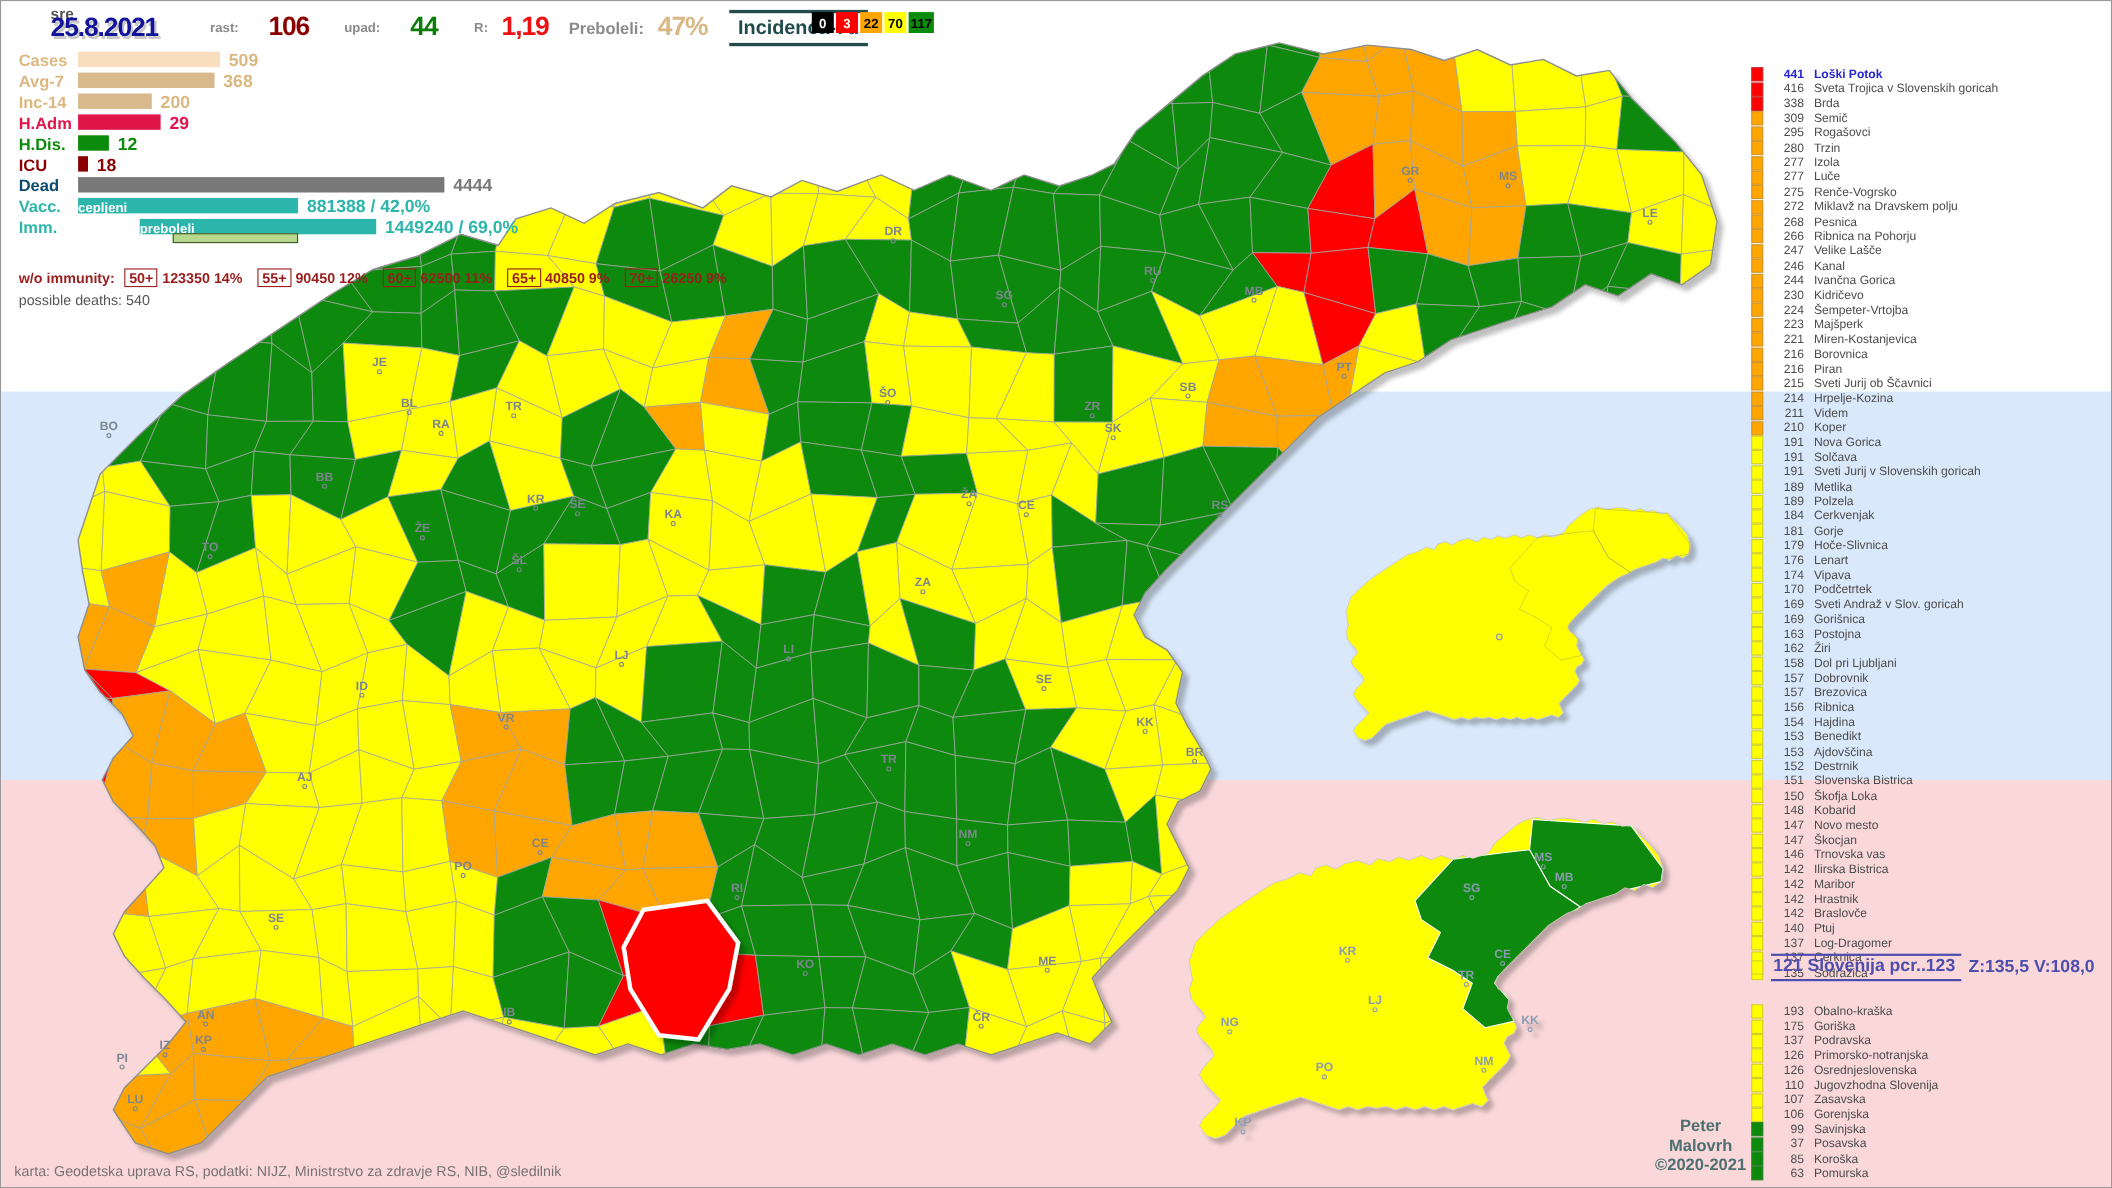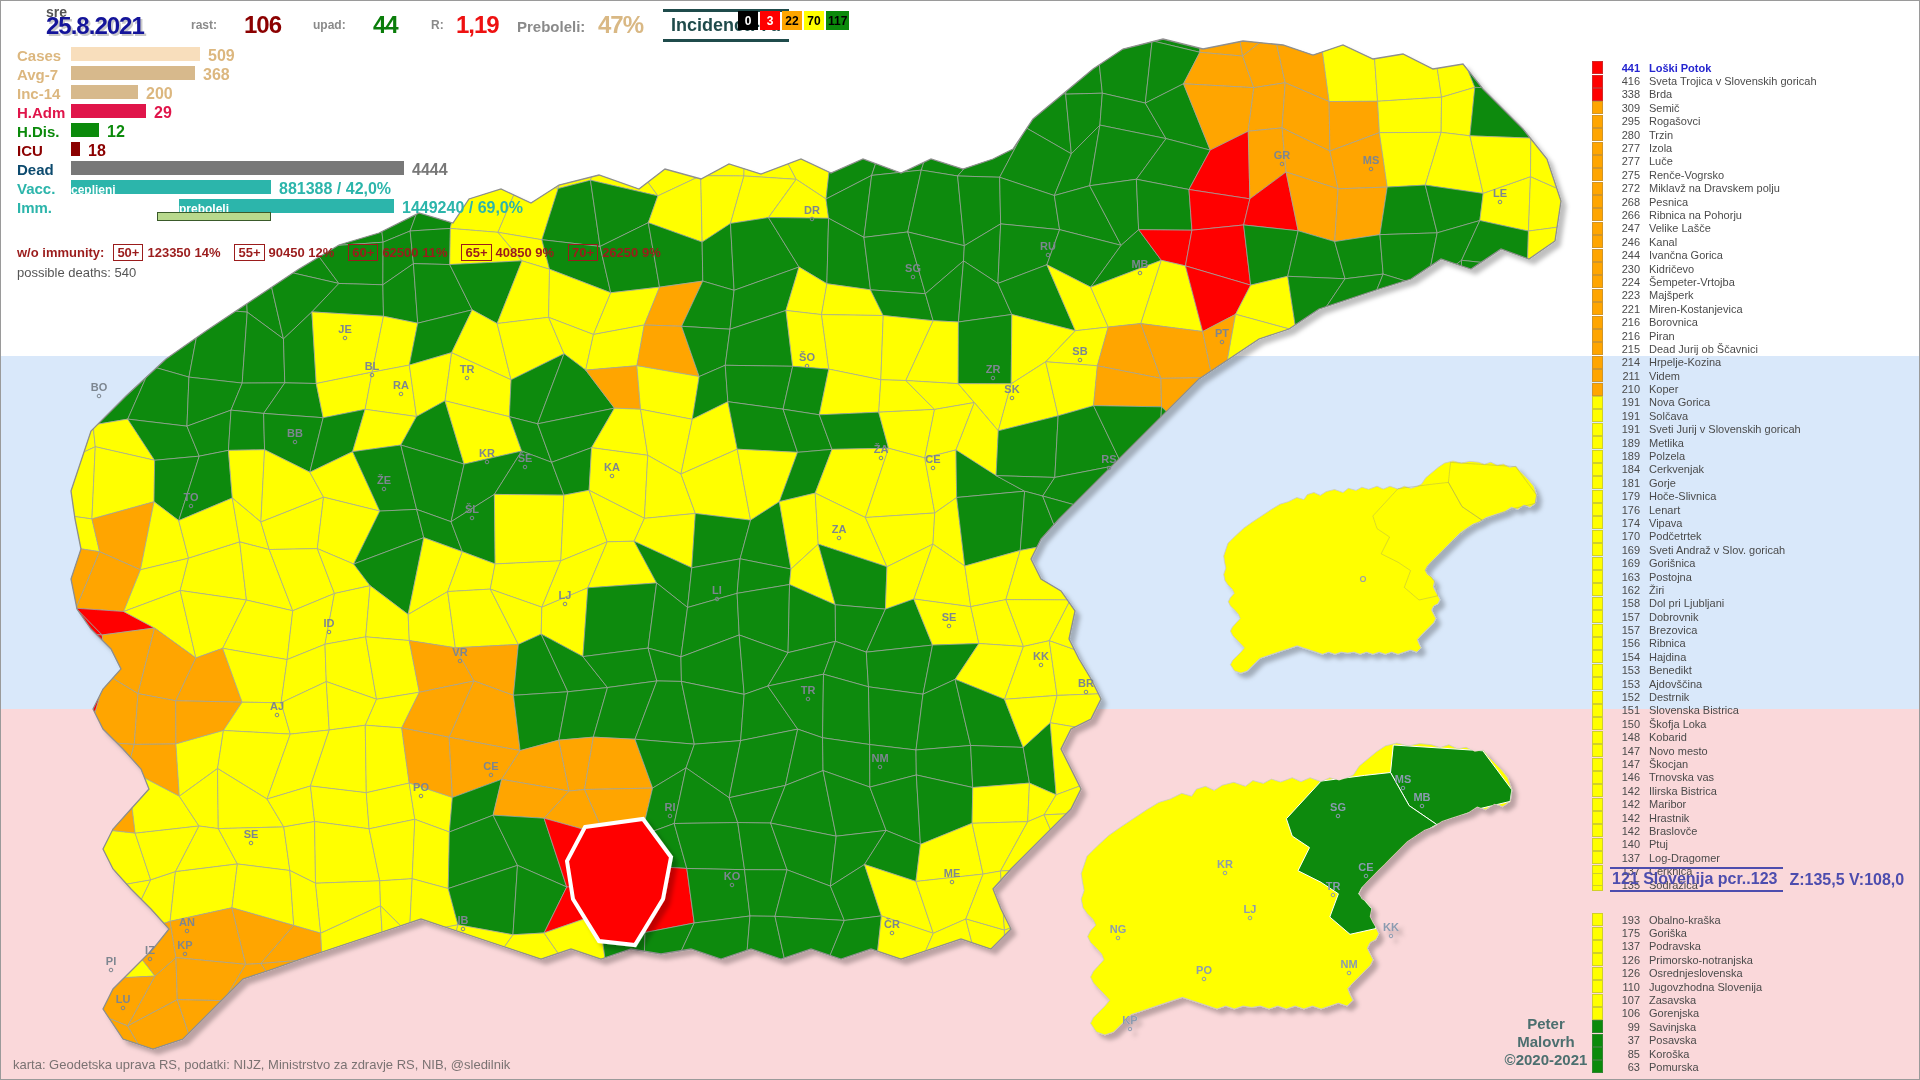--- a/index.html
+++ b/index.html
@@ -1077,21 +1077,21 @@
       <span class="sbar" style="width: 333px; background: rgb(120, 120, 120); margin-left: 0px;"><span class="barlabel"></span></span>
       <span class="sval" style="color: rgb(120, 120, 120);">4444</span>
     </div>
     <div class="srow">
       <span class="slab" style="color: rgb(44, 181, 171);">Vacc.</span>
       <span class="sbar" style="width: 200px; background: rgb(44, 181, 171); margin-left: 0px;"><span class="barlabel">cepljeni</span></span>
       <span class="sval" style="color: rgb(44, 181, 171);">881388 / 42,0%</span>
     </div>
     <div class="srow">
       <span class="slab" style="color: rgb(44, 181, 171);">Imm.</span>
-      <span class="sbar" style="width: 215px; background: rgb(44, 181, 171); margin-left: 108px;"><span class="barlabel">preboleli</span></span>
+      <span class="sbar" style="width: 215px; background: rgb(44, 181, 171); margin-left: 56px;"><span class="barlabel">preboleli</span></span>
       <span class="sval" style="color: rgb(44, 181, 171);">1449240 / 69,0%</span>
     </div>
   </div>
 <div id="overlap-bar"></div>
 <div id="wo-row">
   <span>w/o immunity:</span>
   <span id="wo-groups" style="display:flex;gap:14px;">
 
   <span><span class="agebox">50+</span><span>123350 14%</span></span>
       <span><span class="agebox">55+</span><span>90450 12%</span></span>
@@ -1205,21 +1205,21 @@
       <span class="rname">Borovnica</span>
     </div>
     <div class="rrow">
       <span class="sw" style="background: rgb(255, 165, 0);"></span>
       <span class="rnum">216</span>
       <span class="rname">Piran</span>
     </div>
     <div class="rrow">
       <span class="sw" style="background: rgb(255, 165, 0);"></span>
       <span class="rnum">215</span>
-      <span class="rname">Dead Jurij ob Ščavnici</span>
+      <span class="rname">Sveti Jurij ob Ščavnici</span>
     </div>
     <div class="rrow">
       <span class="sw" style="background: rgb(255, 165, 0);"></span>
       <span class="rnum">214</span>
       <span class="rname">Hrpelje-Kozina</span>
     </div>
     <div class="rrow">
       <span class="sw" style="background: rgb(255, 165, 0);"></span>
       <span class="rnum">211</span>
       <span class="rname">Videm</span>

